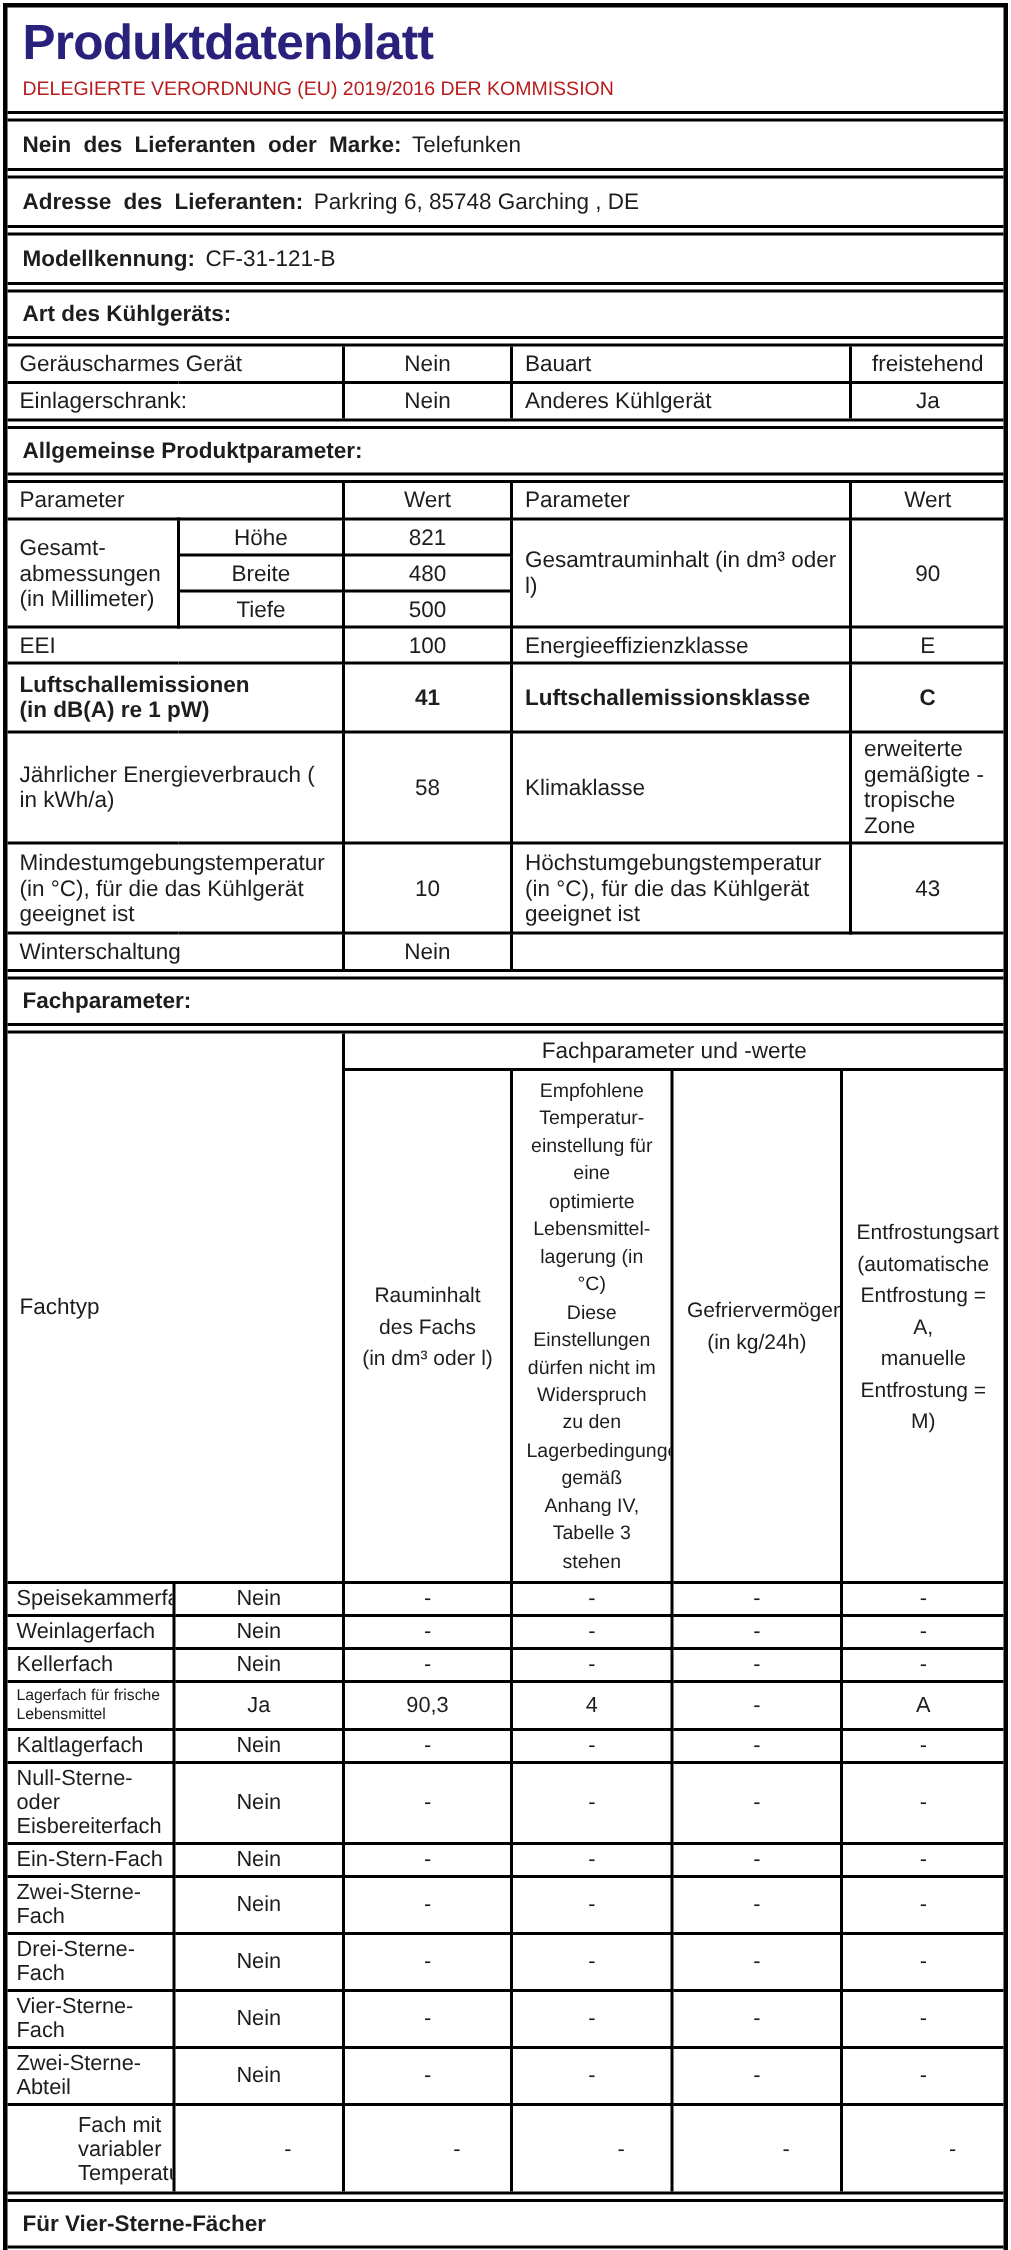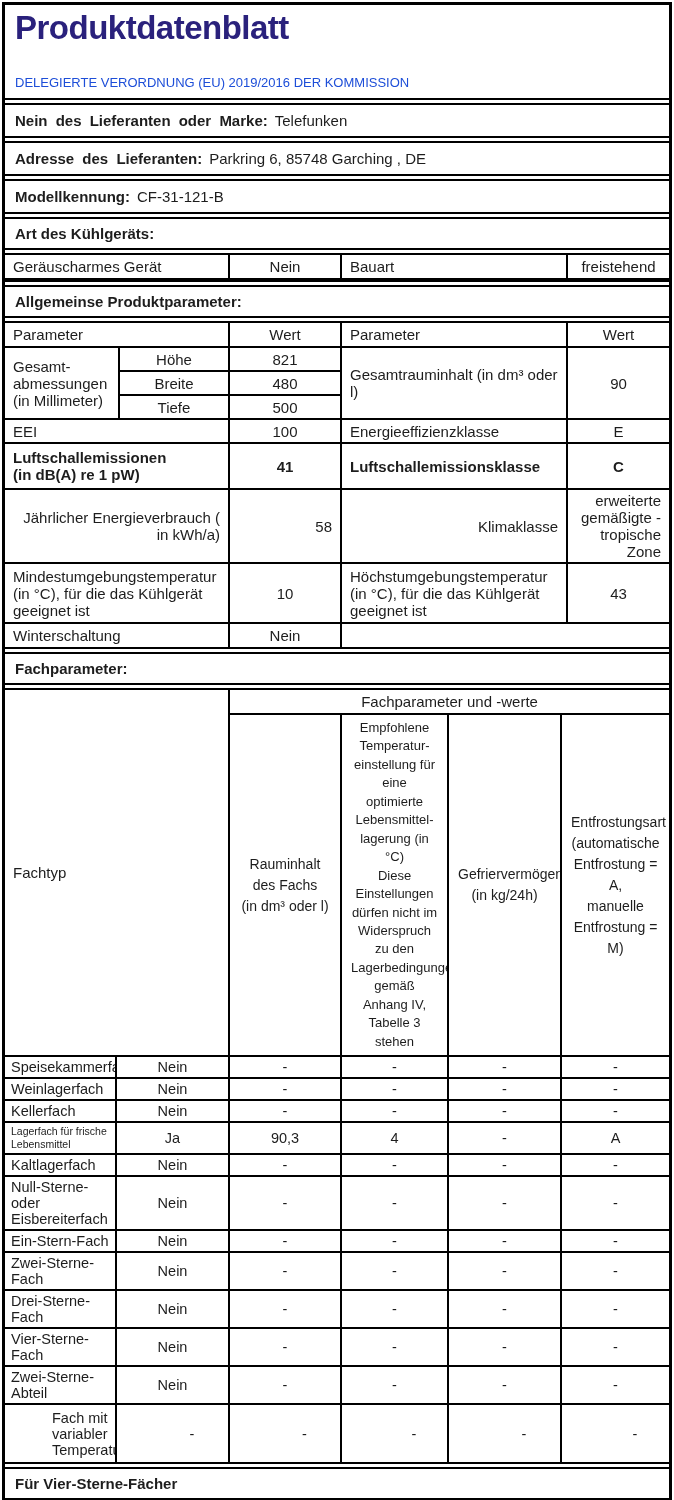--- a/index.html
+++ b/index.html
@@ -25,21 +25,21 @@
 
   
   .title-sec { padding: 2px 10px 8px 10px; }
   .doc-title {
     font-size: 33px;
     font-weight: bold;
     color: #2a217c;
     letter-spacing: -0.5px;
     padding-top: 2px;
   }
-  .doc-subtitle { font-size: 13px; margin-top: 28px; color: #1d4ed8; }
+  .doc-subtitle { font-size: 13px; margin-top: 4px; color: #b91c1c; }
 
   
   .labelrow { padding: 7px 10px; min-height: 29px; }
   .blabel { font-weight: bold; word-spacing: 4px; }
   .val { margin-left: 7px; }
   .sechead { font-weight: bold; padding: 6px 10px; min-height: 28px; }
 
   
   table.grid { width: 100%; border-collapse: collapse; table-layout: fixed; }
   .grid td {
@@ -50,21 +50,21 @@
     overflow: hidden;
   }
   .grid tr.rfirst > td { border-top: none; }
   .grid tr.rlast > td { border-bottom: none; }
   .grid td.cfirst { border-left: none; }
   .grid td.clast { border-right: none; }
   .c { text-align: center; }
   .pre { white-space: pre-line; }
   .h22 td { height: 24px; }
   .h44 td { height: 46px; font-weight: bold; }
-  .h52 td { height: 56px; text-align: right; }
+  .h52 td { height: 56px; }
   .h58 td { height: 60px; }
   .fach .name { font-size: 14.5px; padding: 2px 6px; }
   .fach .name.small { font-size: 10.5px; line-height: 1.25; }
   .fach td { font-size: 14.5px; }
   .fach .datarow td { height: 22px; }
   .fach .tallrow td { height: 58px; padding-left: 47px; }
   .fachtyp { font-size: 15px; }
   .fach-title td { height: 24px; font-size: 15px; }
   .fach-h td { height: 236px; font-size: 14px; line-height: 1.5; padding: 4px 9px; }
   .fach-h td.dense { font-size: 13px; line-height: 1.42; }
@@ -104,20 +104,26 @@
           <col style="width:112px">
           <col style="width:226px">
           <col style="width:102px">
         </colgroup>
       <tbody>
           <tr class="rfirst h22">
         <td colspan="2" class="cfirst">Geräuscharmes Gerät</td>
         <td class="c">Nein</td>
         <td>Bauart</td>
         <td class="c clast">freistehend</td>
+      </tr>
+      <tr class="rlast h22">
+        <td colspan="2" class="cfirst">Einlagerschrank:</td>
+        <td class="c">Nein</td>
+        <td>Anderes Kühlgerät</td>
+        <td class="c clast">Ja</td>
       </tr>
     </tbody>
       </table>
   </div>
 
   <div class="sec sechead">Allgemeinse Produktparameter:</div>
   <div class="sec">
     <table class="grid">
       <colgroup>
           <col style="width:114px">

